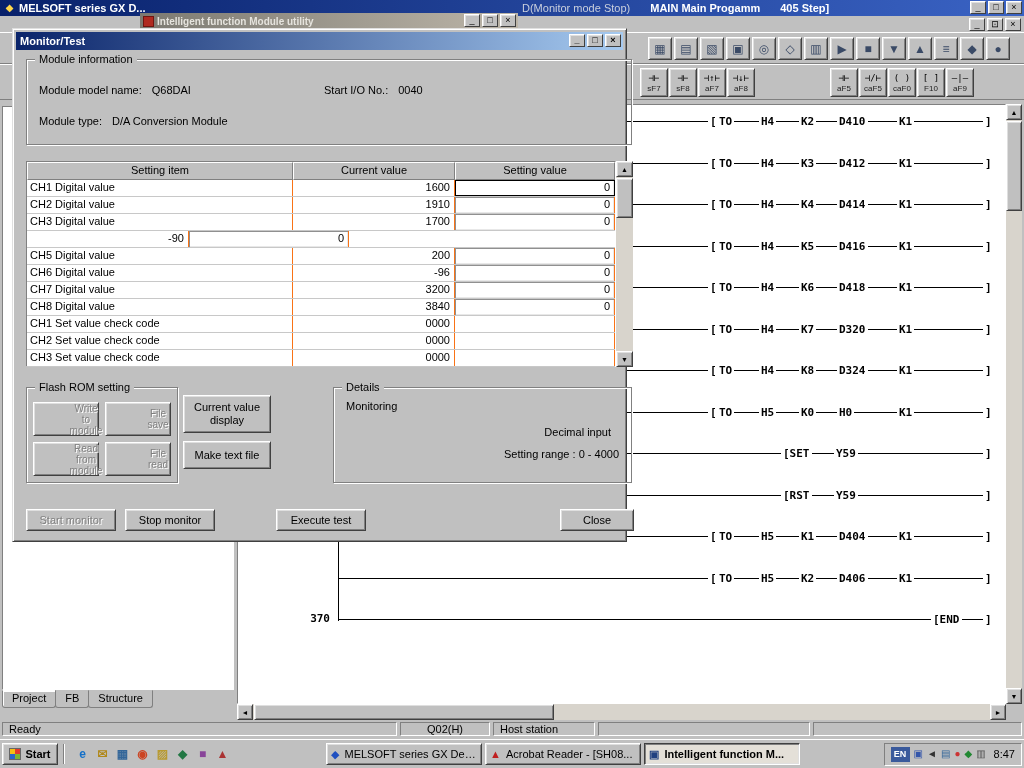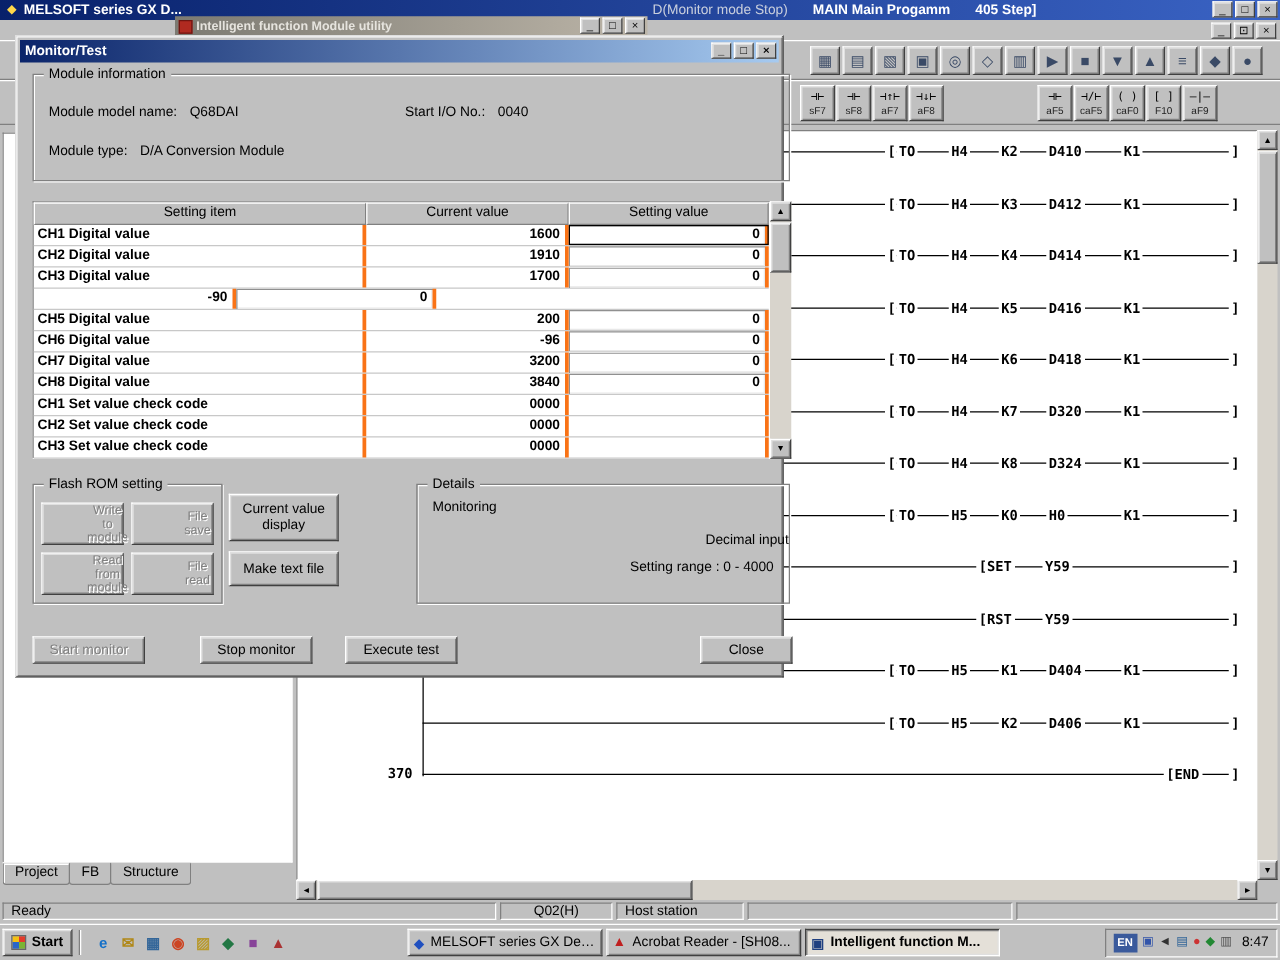--- a/index.html
+++ b/index.html
@@ -93,42 +93,42 @@
   .groupbox{position:absolute;border:1px solid #808080;box-shadow:1px 1px 0 #fff,inset 1px 1px 0 #fff;}
   .legend{position:absolute;top:-7px;left:8px;background:#c0c0c0;padding:0 4px;line-height:12px;}
   .mi-line{position:absolute;left:12px;right:12px;display:flex;gap:10px;}
   .mi-io{position:absolute;left:285px;display:flex;gap:10px;}
 
   #settings-table{position:absolute;left:13px;top:132px;width:590px;height:206px;background:#fff;border:1px solid;border-color:#808080 #fff #fff #808080;}
   #thead{display:flex;height:18px;}
   .th{background:#c0c0c0;border:1px solid;border-color:#fff #808080 #808080 #fff;text-align:center;line-height:15px;overflow:hidden;}
   .th.h-item{width:266px;} .th.h-cur{width:162px;} .th.h-set{width:160px;}
   .trow{display:flex;height:17px;border-bottom:1px solid #c8c8c8;}
-  .tc{line-height:15px;overflow:hidden;white-space:nowrap;border-right:3px solid #f97316;font-weight:bold;}
+  .tc{line-height:15px;overflow:hidden;white-space:nowrap;border-right:1px solid #f97316;}
   .c-item{width:266px;padding-left:3px;}
   .c-cur{width:162px;text-align:right;padding-right:4px;}
   .c-set{width:160px;text-align:right;padding-right:4px;}
   .c-set.editable{box-shadow:inset 1px 1px 0 #909090,inset -1px -1px 0 #e8e8e8;}
   .c-set.focused{outline:1px solid #000;outline-offset:-1px;}
   #tbl-scroll{position:absolute;left:603px;top:132px;width:17px;height:206px;background:#d8d4cc;}
   #ts-up{left:0;top:0;width:17px;} #ts-dn{left:0;bottom:0;width:17px;}
   #ts-thumb{position:absolute;left:0;top:17px;width:17px;height:40px;}
 
   #flash-group{left:13px;top:358px;width:152px;height:96px;}
   .fbtn{position:absolute;width:66px;height:34px;font-size:10px;line-height:11px;flex-direction:column;padding-left:40px;}
   #fb-write{left:6px;top:14px;} #fb-save{left:78px;top:14px;}
   #fb-read{left:6px;top:54px;} #fb-fileread{left:78px;top:54px;}
   #btn-cvd{position:absolute;left:170px;top:366px;width:88px;height:38px;font-size:11px;line-height:13px;flex-direction:column;}
   #btn-mtf{position:absolute;left:170px;top:412px;width:88px;height:28px;}
   #details-group{left:320px;top:358px;width:299px;height:96px;}
   .det-status{position:absolute;left:12px;top:12px;}
-  .det-input{position:absolute;right:0;top:38px;}
+  .det-input{position:absolute;right:20px;top:38px;}
   .det-range{position:absolute;right:12px;top:60px;}
   .dlg-bottom{position:absolute;top:480px;height:22px;font-size:11px;}
-  #btn-startmon{left:13px;width:90px;} #btn-stopmon{left:112px;width:90px;margin-left:35px;}
+  #btn-startmon{left:13px;width:90px;} #btn-stopmon{left:112px;width:90px;}
   #btn-exec{left:263px;width:90px;} #btn-close{left:547px;width:74px;}
 </style>
 </head>
 <body>
 
 <div id="screen">
 
   <div id="main-titlebar">
     <span class="app-ico">◆</span>
     <span class="ttl">MELSOFT series GX D...</span>

